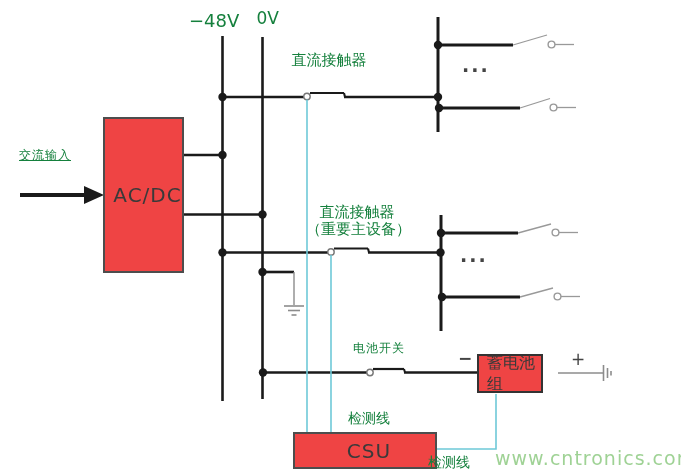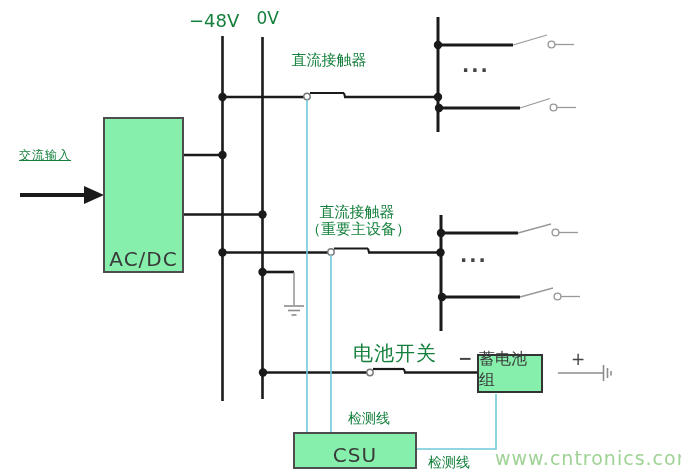--- a/index.html
+++ b/index.html
@@ -16,39 +16,40 @@
   #wires{position:absolute;left:0;top:0;}
   .lbl{
     position:absolute;
     color:#15803d;
     white-space:nowrap;
     line-height:1.15;
   }
   .lbl.center{text-align:center;}
   .box{
     position:absolute;
-    background:#86efac;
+    background:#ef4444;
     border:2px solid #4d4d4d;
-    display:flex;align-items:flex-end;justify-content:center;
+    display:flex;align-items:center;justify-content:center;
     color:#3a3a3a;
     box-sizing:border-box;
+    padding-left:8px;
   }
   #acdc-box{left:103px;top:117px;width:81px;height:156px;font-size:20px;letter-spacing:1px;}
   #battery-box{left:477px;top:354px;width:66px;height:39px;font-size:16px;border-color:#333;}
-  #csu-box{left:293px;top:432px;width:124px;height:37px;font-size:20px;letter-spacing:1px;}
+  #csu-box{left:293px;top:432px;width:144px;height:37px;font-size:20px;letter-spacing:1px;}
   #lbl-neg48{left:189px;top:11px;width:48px;font-size:18px;}
   #lbl-0v{left:249px;top:9px;width:30px;font-size:17px;text-align:right;}
   #lbl-ac-input{left:19px;top:149px;font-size:12px;letter-spacing:1px;text-decoration:underline;}
   #lbl-contactor1{left:276px;top:52px;width:106px;font-size:15px;}
   #lbl-contactor2{left:306px;top:204px;width:102px;font-size:15px;}
   #lbl-secondary{left:584px;top:66px;font-size:17px;letter-spacing:1px;}
   #lbl-important{left:583px;top:255px;font-size:17px;letter-spacing:1px;}
   #dots1{left:462px;top:60px;font-size:19px;font-weight:bold;letter-spacing:2px;color:#444;}
   #dots2{left:460px;top:250px;font-size:19px;font-weight:bold;letter-spacing:2px;color:#444;}
-  #lbl-batt-switch{left:353px;top:342px;font-size:20px;letter-spacing:1px;}
+  #lbl-batt-switch{left:353px;top:342px;font-size:12px;letter-spacing:1px;}
   #lbl-minus{left:458px;top:349px;font-size:17px;font-weight:bold;color:#444;}
   #lbl-plus{left:571px;top:350px;font-size:17px;color:#444;}
   #lbl-sense-top{left:348px;top:410px;font-size:14px;}
   #lbl-sense-bottom{left:428px;top:454px;font-size:14px;}
   #watermark{left:495px;top:448px;font-size:19px;color:#9fd295;letter-spacing:1px;}
 </style>
 </head>
 <body>
 
 <div id="stage">

